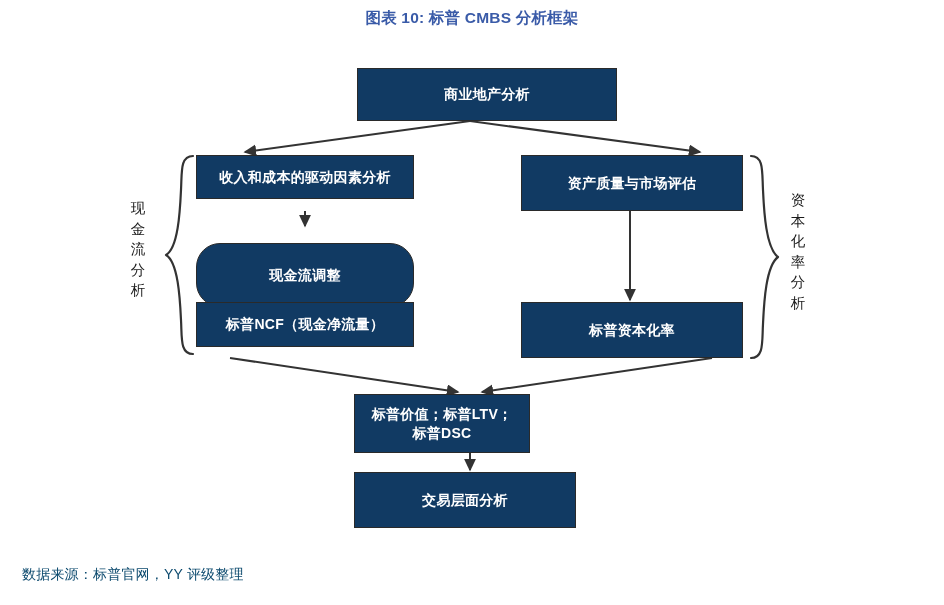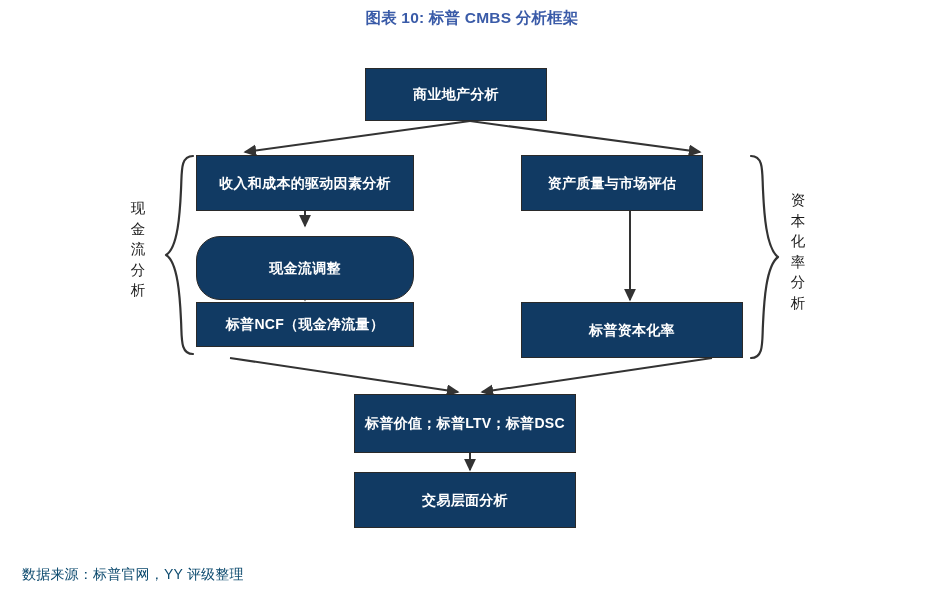--- a/index.html
+++ b/index.html
@@ -98,33 +98,33 @@
 
     <line x1="470" y1="453" x2="470" y2="470" stroke="#333333" stroke-width="2" marker-end="url(#arrowhead)"></line>
 
     <path d="M193,156 C180,156 182,172 181,190 C180,212 178,248 166,255
              C178,262 180,298 181,320 C182,338 180,354 193,354" fill="none" stroke="#333333" stroke-width="2.2" stroke-linecap="round" stroke-linejoin="round"></path>
 
     <path d="M751,156 C764,156 762,172 763,190 C764,212 766,248 778,257
              C766,266 764,302 763,324 C762,342 764,358 751,358" fill="none" stroke="#333333" stroke-width="2.2" stroke-linecap="round" stroke-linejoin="round"></path>
   </svg>
 
-  <div class="node-box" style="left:357px; top:68px; width:182px; height:53px;margin-left:8px;">商业地产分析</div>
+  <div class="node-box" style="left:357px; top:68px; width:260px; height:53px;">商业地产分析</div>
 
-  <div class="node-box" style="left:196px; top:155px; width:218px; height:56px;">收入和成本的驱动因素分析</div>
+  <div class="node-box" style="left:196px; top:155px; width:218px; height:44px;">收入和成本的驱动因素分析</div>
 
-  <div class="node-box" style="left:196px; top:236px; width:218px; height:64px;border-radius:24px;">现金流调整</div>
+  <div class="node-box" style="left:196px; top:243px; width:218px; height:64px;border-radius:24px;">现金流调整</div>
 
   <div class="node-box" style="left:196px; top:302px; width:218px; height:45px;">标普NCF（现金净流量）</div>
 
-  <div class="node-box" style="left:521px; top:155px; width:182px; height:56px;">资产质量与市场评估</div>
+  <div class="node-box" style="left:521px; top:155px; width:222px; height:56px;">资产质量与市场评估</div>
 
   <div class="node-box" style="left:521px; top:302px; width:222px; height:56px;text-align:center;">标普资本化率</div>
 
-  <div class="node-box" style="left:354px; top:394px; width:222px; height:59px;">标普价值；标普LTV；标普DSC</div>
+  <div class="node-box" style="left:354px; top:394px; width:176px; height:59px;">标普价值；标普LTV；标普DSC</div>
 
   <div class="node-box" style="left:354px; top:472px; width:222px; height:56px;">交易层面分析</div>
 
   <div class="side-label" style="left:127px; top:198px;">
     <span>现</span>
     <span>金</span>
     <span>流</span>
     <span>分</span>
     <span>析</span>
   </div>

